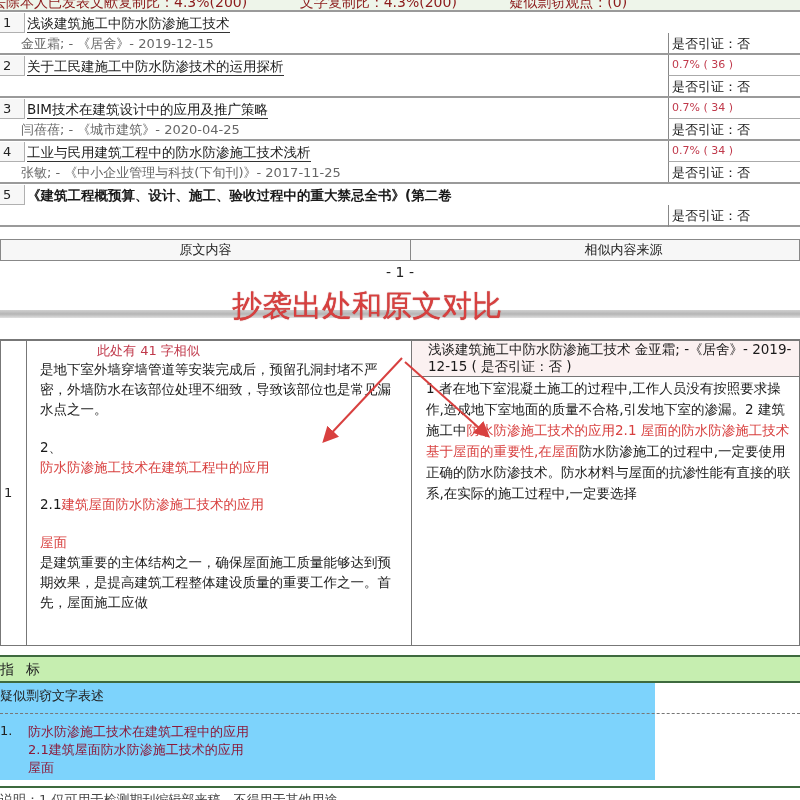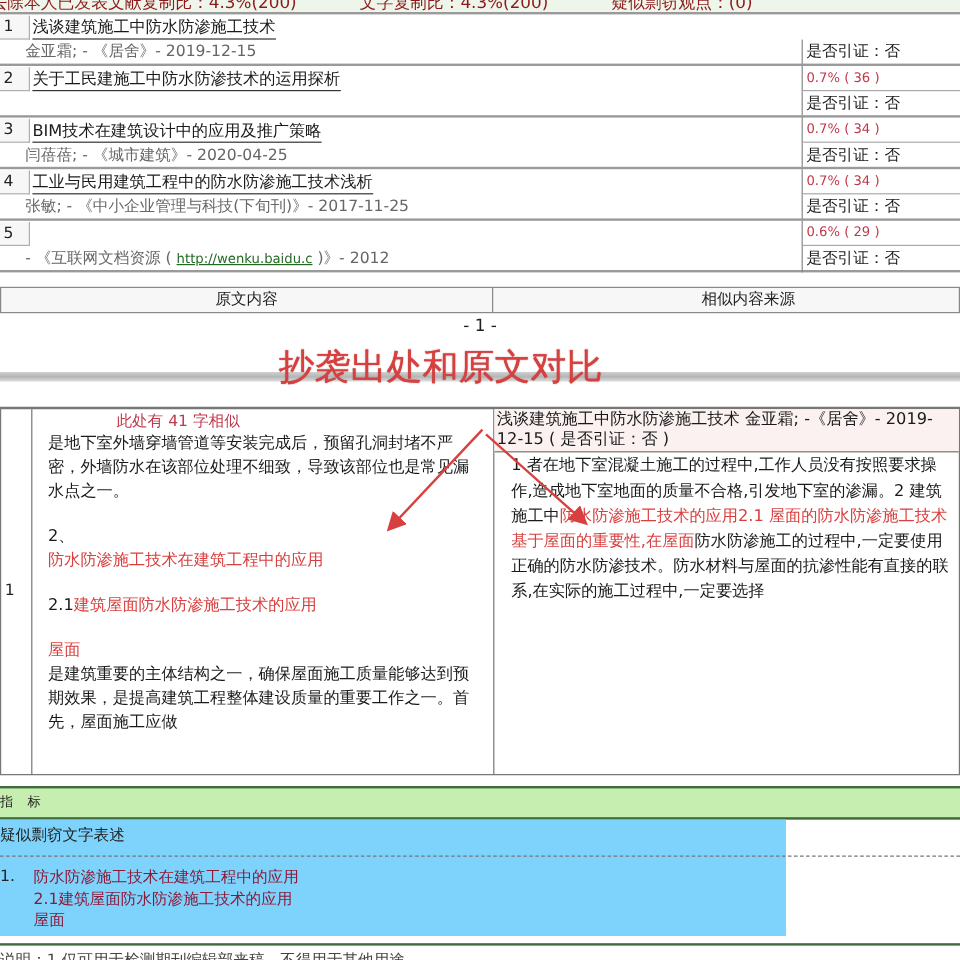--- a/index.html
+++ b/index.html
@@ -34,26 +34,26 @@
   .cmp { position: absolute; left: 0; top: 339px; width: 800px; height: 307px; border: 1px solid #777; border-top: 2px solid #777; }
   .cmp .rowno { position: absolute; left: 0; top: 0; width: 26px; height: 100%; border-right: 1px solid #777; }
   .cmp .rowno span { position: absolute; left: 3px; top: 144px; font-size: 13px; }
   .cmp .orig { position: absolute; left: 26px; top: 0; width: 385px; height: 100%; border-right: 1px solid #777; }
   .cmp .src { position: absolute; left: 411px; top: 0; width: 387px; height: 100%; }
 
   .sim-note { position: absolute; left: 70px; top: 1px; color: #c0394b; font-size: 13px; text-align: right; }
   .orig-p { position: absolute; left: 13px; width: 360px; font-size: 13.5px; line-height: 20px; color: #1a1a1a; }
   .red { color: #d8403f; }
 
-  .src-head { position: absolute; left: 0; top: 0; width: 387px; height: 36px; background: #fbf1f1; border-bottom: 1px solid #777; padding-left: 2px; font-size: 13.5px; line-height: 17px; color: #1a1a1a; }
+  .src-head { position: absolute; left: 0; top: 0; width: 387px; height: 36px; background: #fbf1f1; border-bottom: 1px solid #777; padding-left: 16px; font-size: 13.5px; line-height: 17px; color: #1a1a1a; }
   .src-body { position: absolute; left: 14px; top: 37px; width: 365px; font-size: 13.5px; line-height: 21px; color: #1a1a1a; }
 
   .arrow { position: absolute; pointer-events: none; }
 
-  .metrics-bar { position: absolute; left: 0; top: 655px; width: 800px; height: 28px; background: #c6eeb0; border-top: 2px solid #3e6a3e; border-bottom: 2px solid #3e6a3e; font-size: 11px; line-height: 24px; padding-left: 0; }
+  .metrics-bar { position: absolute; left: 0; top: 655px; width: 800px; height: 28px; background: #c6eeb0; border-top: 2px solid #3e6a3e; border-bottom: 2px solid #3e6a3e; font-size: 14px; line-height: 24px; padding-left: 0; }
   .metrics-bar span { letter-spacing: 12px; }
   .suspect { position: absolute; left: 0; top: 683px; width: 655px; height: 97px; background: #7dd3fc; }
   .suspect .label { position: absolute; left: 0; top: 4px; font-size: 13px; }
   .suspect .dash { position: absolute; left: 0; top: 30px; width: 800px; border-top: 1px dashed #777; }
   .suspect .num { position: absolute; left: 0; top: 40px; font-size: 13px; }
   .suspect .items { position: absolute; left: 28px; top: 40px; font-size: 13px; line-height: 18px; color: #8b1a3a; }
   .foot-line { position: absolute; left: 0; top: 786px; width: 800px; border-top: 2px solid #3e6a3e; }
   .foot-text { position: absolute; left: 0; top: 791px; font-size: 13px; color: #444; white-space: nowrap; }
 </style>
 </head>
@@ -87,26 +87,21 @@
   </div>
   <div class="ref">
     <div class="num">4</div>
     <div class="title">工业与民用建筑工程中的防水防渗施工技术浅析</div>
     <div class="meta">张敏; - 《中小企业管理与科技(下旬刊)》- 2017-11-25</div>
     <div class="pct">0.7% ( 34 )</div>
     <div class="cite">是否引证：否</div>
   </div>
   <div class="ref">
     <div class="num">5</div>
-    <div class="meta">
-      <span>- 《互联网文档资源 (</span>
-      <a>http://wenku.baidu.c</a>
-      <span>)》- 2012</span>
-    </div>
-    <div class="pct">0.6% ( 29 )</div>
+    <div class="title bold">《建筑工程概预算、设计、施工、验收过程中的重大禁忌全书》(第二卷</div>
     <div class="cite">是否引证：否</div>
   </div>
 </div>
 
 <div class="compare-header">
   <div class="h1">原文内容</div>
   <div class="h2">相似内容来源</div>
 </div>
 
 <div class="page-no">- 1 -</div>

